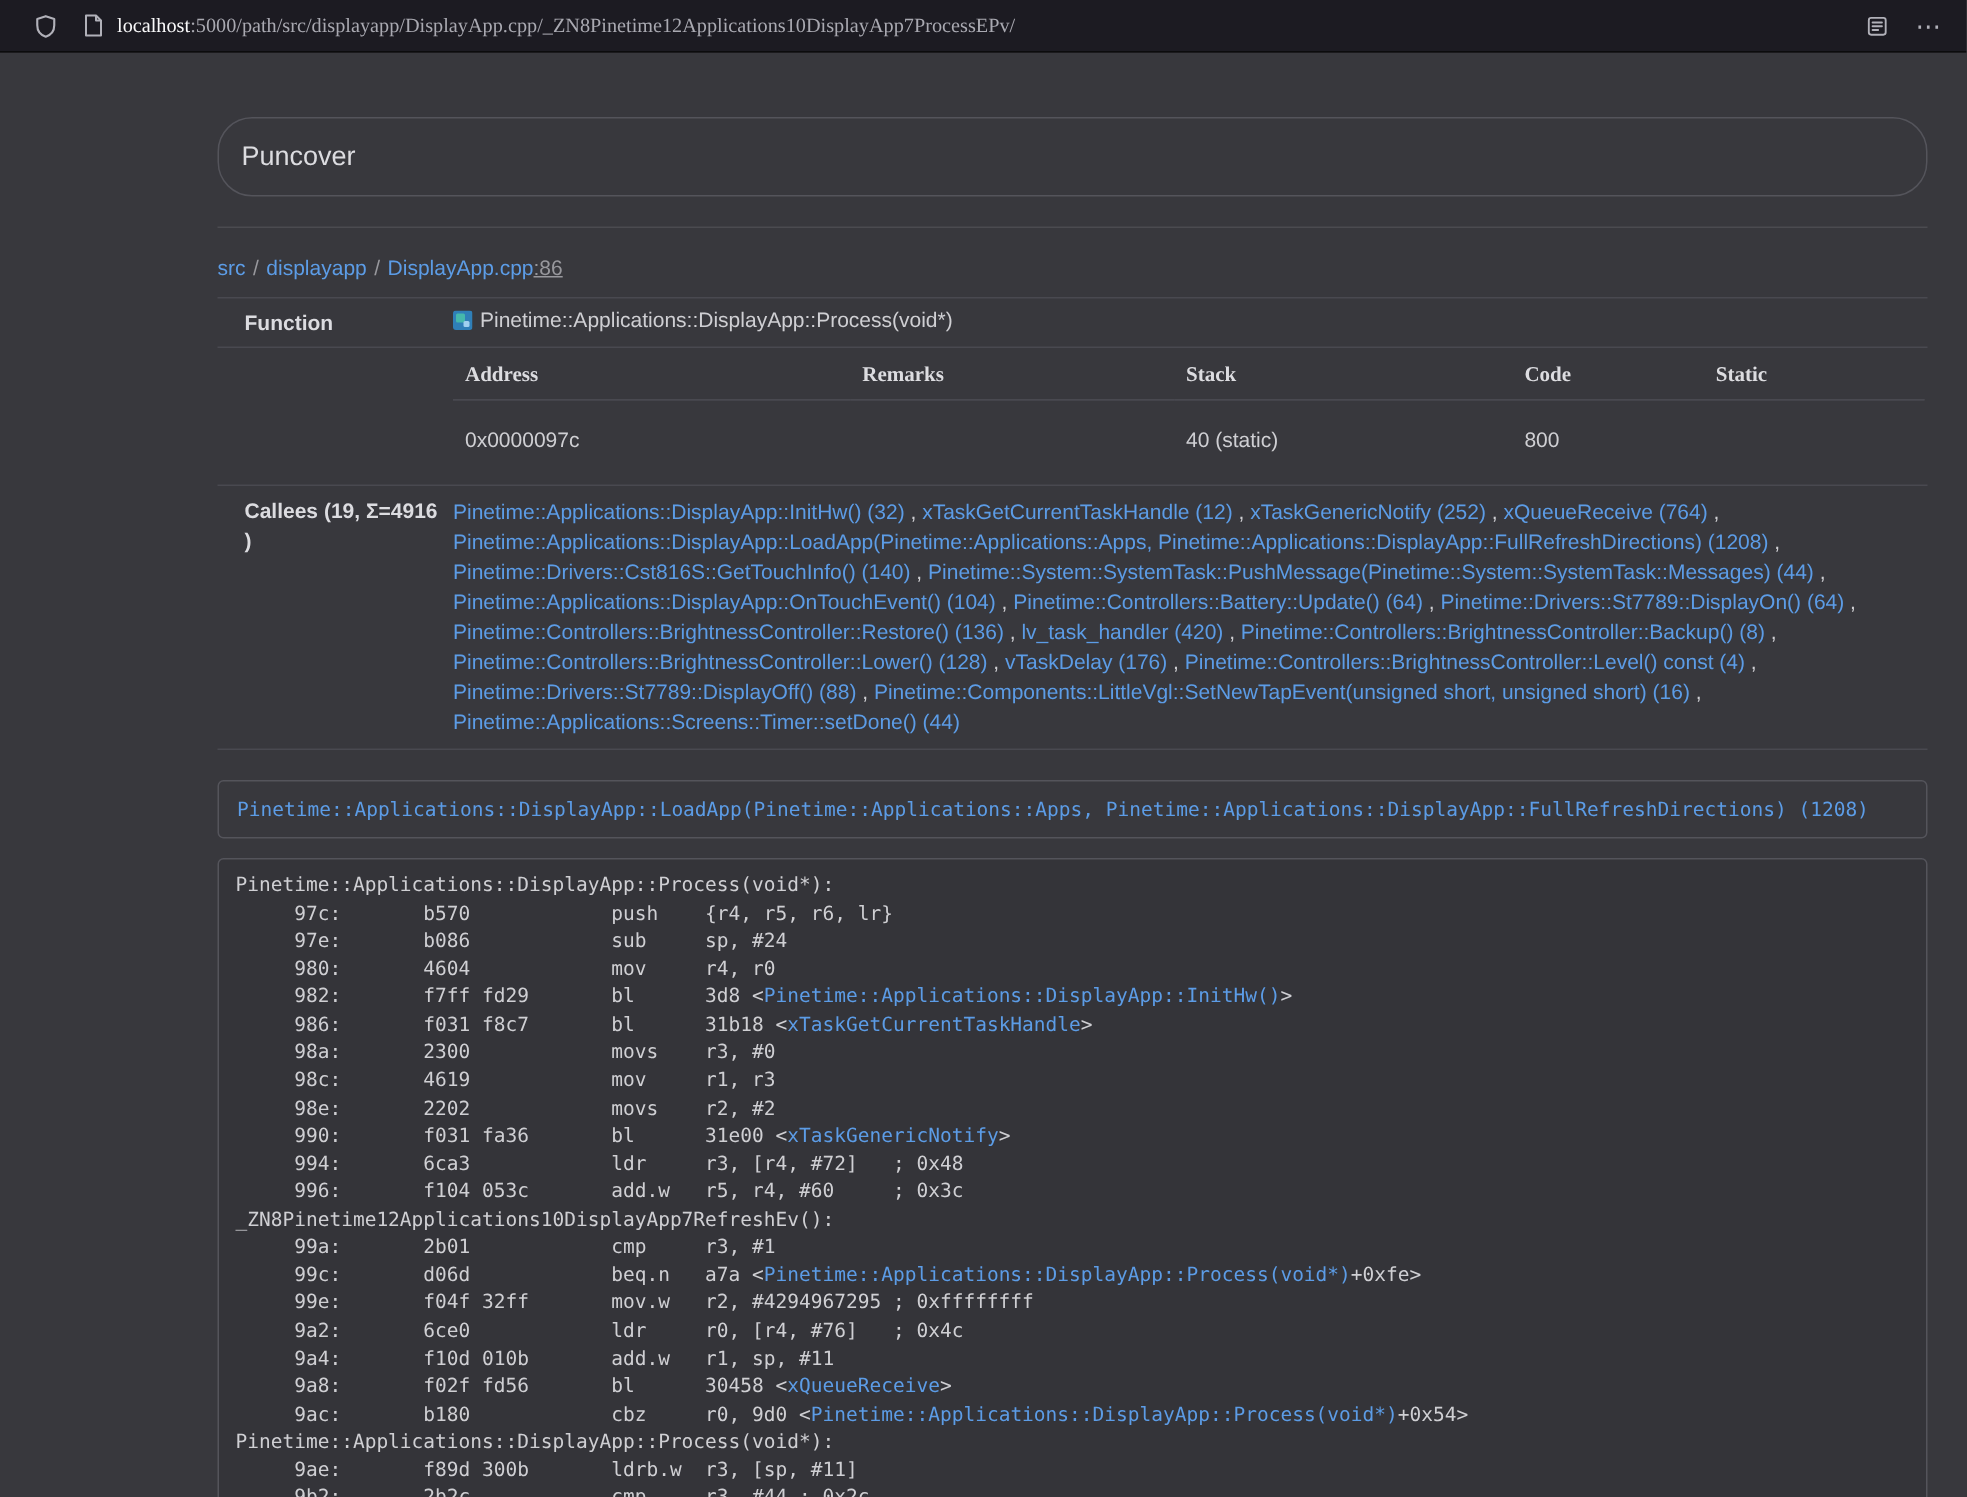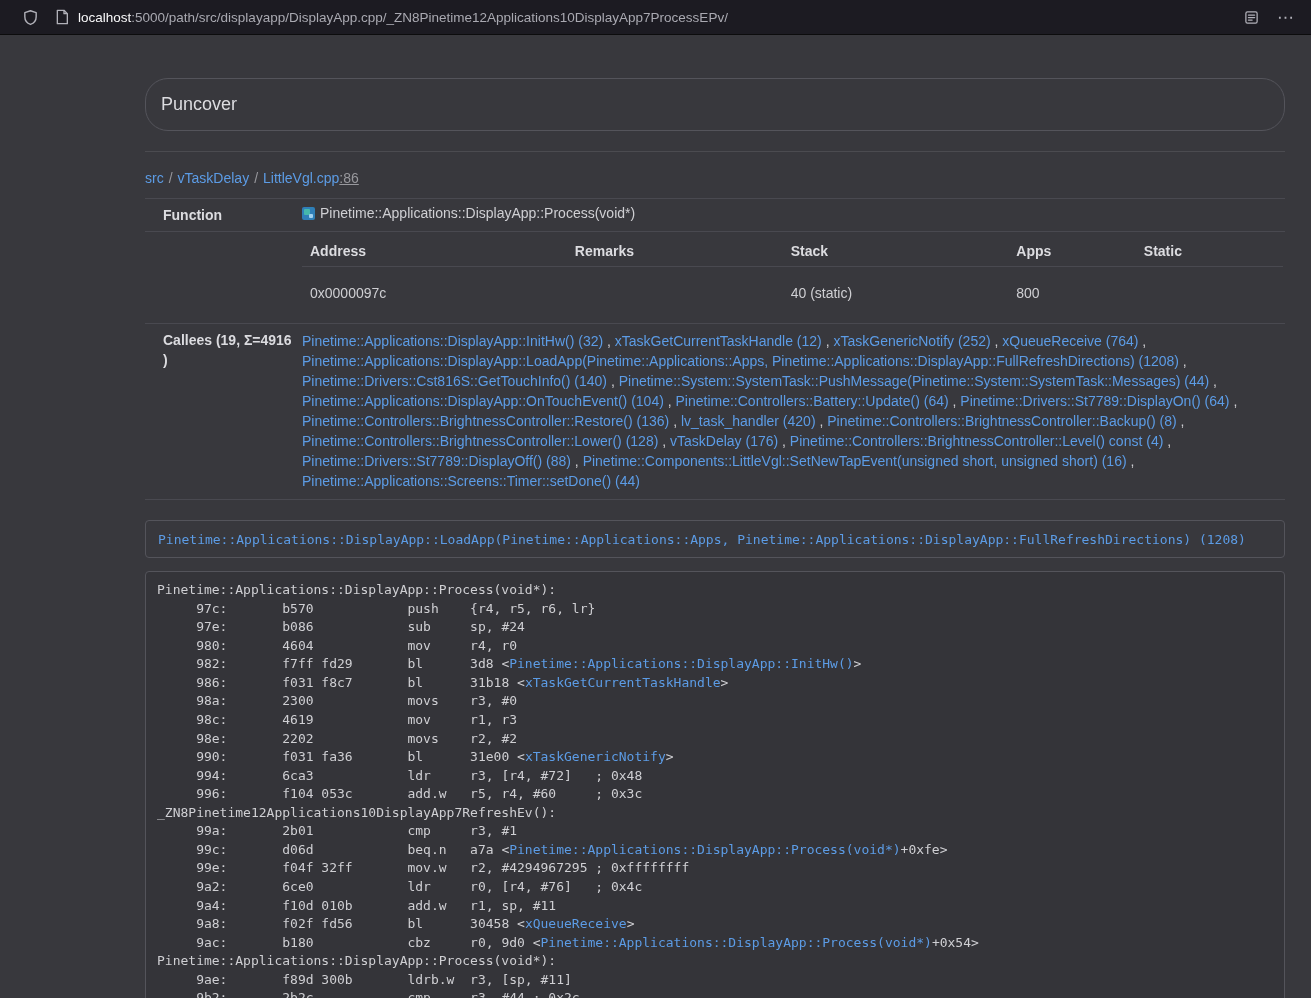--- a/index.html
+++ b/index.html
@@ -25,21 +25,21 @@
   a{color:var(--link);text-decoration:none;cursor:pointer;}
 
   
   .chrome{
     height:35px;background:var(--chrome-bg);
     display:flex;align-items:center;
     padding:0 12px 0 22px;
     border-bottom:1px solid #0c0c0d;
   }
   .chrome svg{flex:0 0 auto;}
-  .urlbox{display:flex;align-items:center;margin-left:16px;min-width:0;flex:1 1 auto;}
+  .urlbox{display:flex;align-items:center;margin-left:16px;min-width:0;flex:1 1 auto;font-family:Liberation Serif, serif;}
   .urltext{margin-left:9px;font-size:13.5px;white-space:nowrap;overflow:hidden;text-overflow:ellipsis;}
   .urltext .host{color:#f9f9fa;}
   .urltext .rest{color:#a9a9b1;}
   .chrome-right{display:flex;align-items:center;gap:18px;margin-left:auto;padding-right:4px;}
   .ellipsis{color:var(--icon);font-size:17px;line-height:1;letter-spacing:1px;cursor:pointer;}
 
   
   .content{margin-left:145px;width:1140px;padding-top:43px;}
 
   .panel{border:1px solid var(--border);border-radius:4px;background:transparent;}
@@ -62,21 +62,21 @@
     padding:6px 8px 6px 18px;line-height:20px;
   }
   table.outer > tbody > tr > td{padding:4px 2px;vertical-align:top;line-height:20px;}
   .fn-cell{display:flex;align-items:center;}
   .fn-icon{margin:0 5px 0 0;flex:0 0 auto;}
 
   table.inner{width:100%;border-collapse:collapse;margin:0;}
   table.inner th{
     text-align:left;font-weight:bold;color:var(--heading);
     border-bottom:1px solid var(--tableline);
-    padding:5px 8px;line-height:20px;
+    padding:5px 8px;line-height:20px;font-family:Liberation Serif, serif;
   }
   table.inner td{padding:16px 8px;line-height:20px;}
   .col-address{width:27%;}
   .col-remarks{width:22%;}
   .col-stack{width:23%;}
   .col-code{width:13%;}
   .col-static{width:15%;}
 
   .callees{padding:7px 8px 8px 2px !important;line-height:20px;margin-top:38px;}
   .callee-sep{color:var(--text);}
@@ -130,21 +130,21 @@
 
 <div class="content">
 
   <div class="panel app-panel">
     <div class="app-title">Puncover</div>
   </div>
 
   <hr class="divider">
 
   <div class="breadcrumb">
-    <a>src</a><span class="sep">/</span><a>vTaskDelay</a><span class="sep">/</span><a>LittleVgl.cpp</a><span class="muted">:86</span>
+    <a>src</a><span class="sep">/</span><a>displayapp</a><span class="sep">/</span><a>DisplayApp.cpp</a><span class="muted">:86</span>
   </div>
 
   <table class="outer">
     <tbody>
       <tr>
         <th>Function</th>
         <td>
           <span class="fn-cell">
             <svg class="fn-icon" width="13" height="13" viewBox="0 0 13 13">
               <rect x="0" y="0" width="13" height="13" rx="2" fill="#2f7fb8"></rect>
@@ -157,21 +157,21 @@
       </tr>
       <tr>
         <th></th>
         <td>
           <table class="inner">
             <thead>
               <tr>
                 <th class="col-address">Address</th>
                 <th class="col-remarks">Remarks</th>
                 <th class="col-stack">Stack</th>
-                <th class="col-code">Apps</th>
+                <th class="col-code">Code</th>
                 <th class="col-static">Static</th>
               </tr>
             </thead>
             <tbody>
               <tr>
                 <td>0x0000097c</td>
                 <td></td>
                 <td>40 (static)</td>
                 <td>800</td>
                 <td></td>

